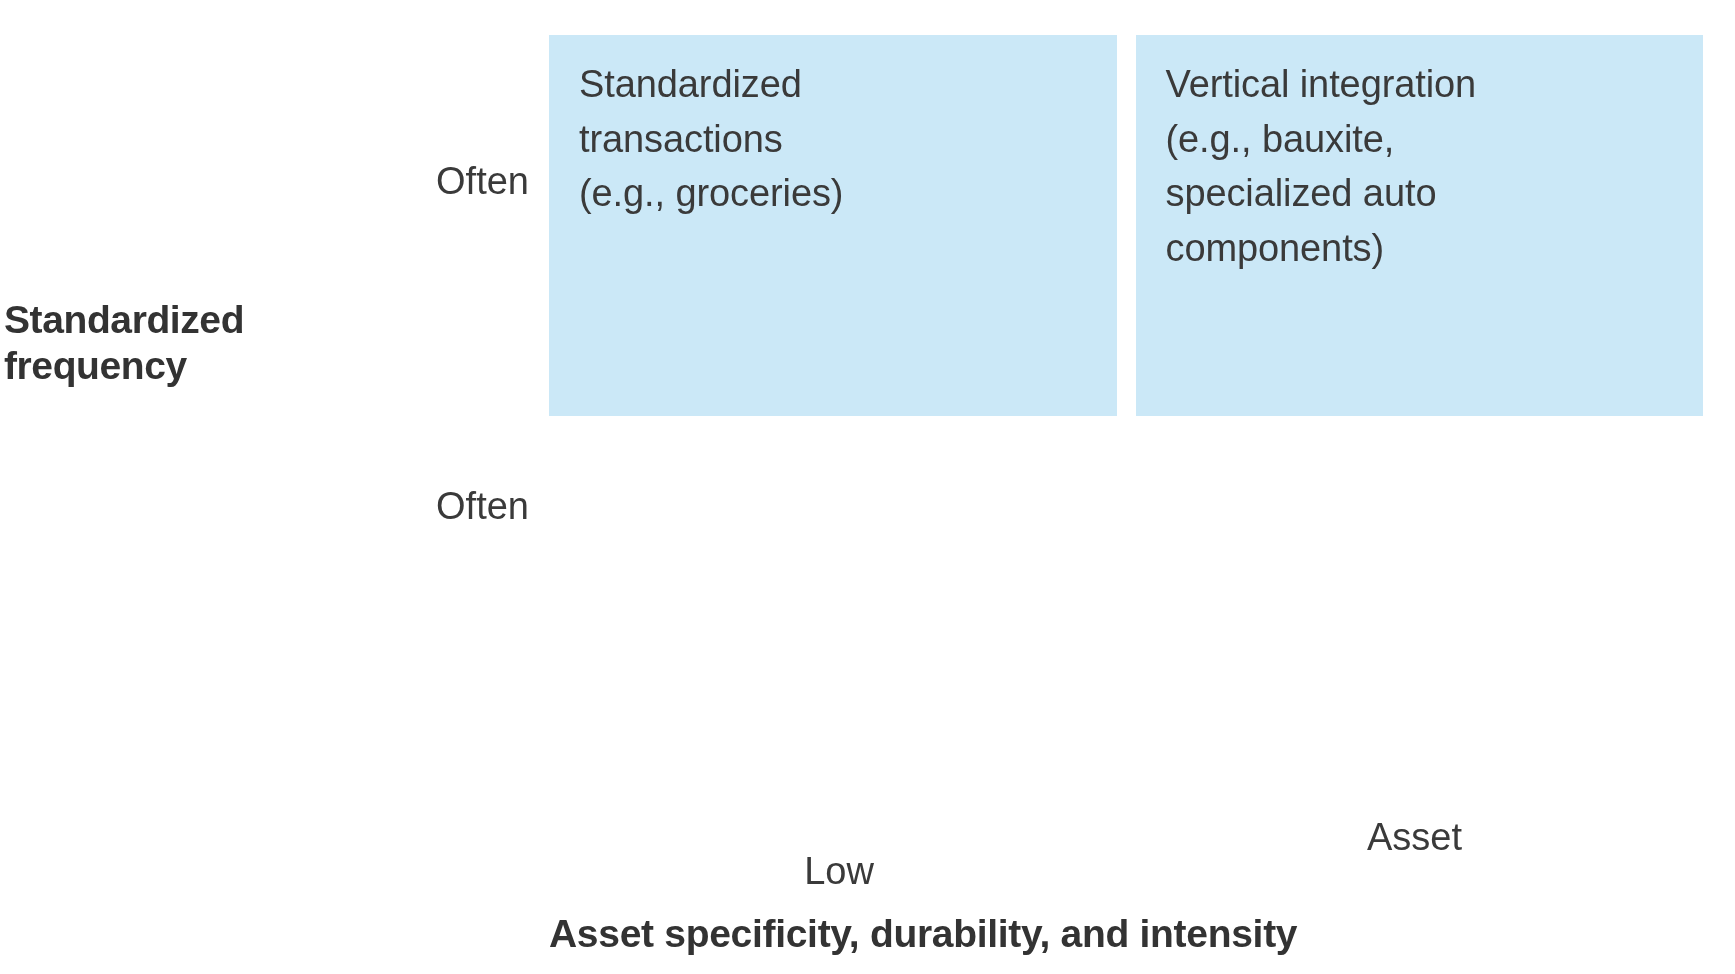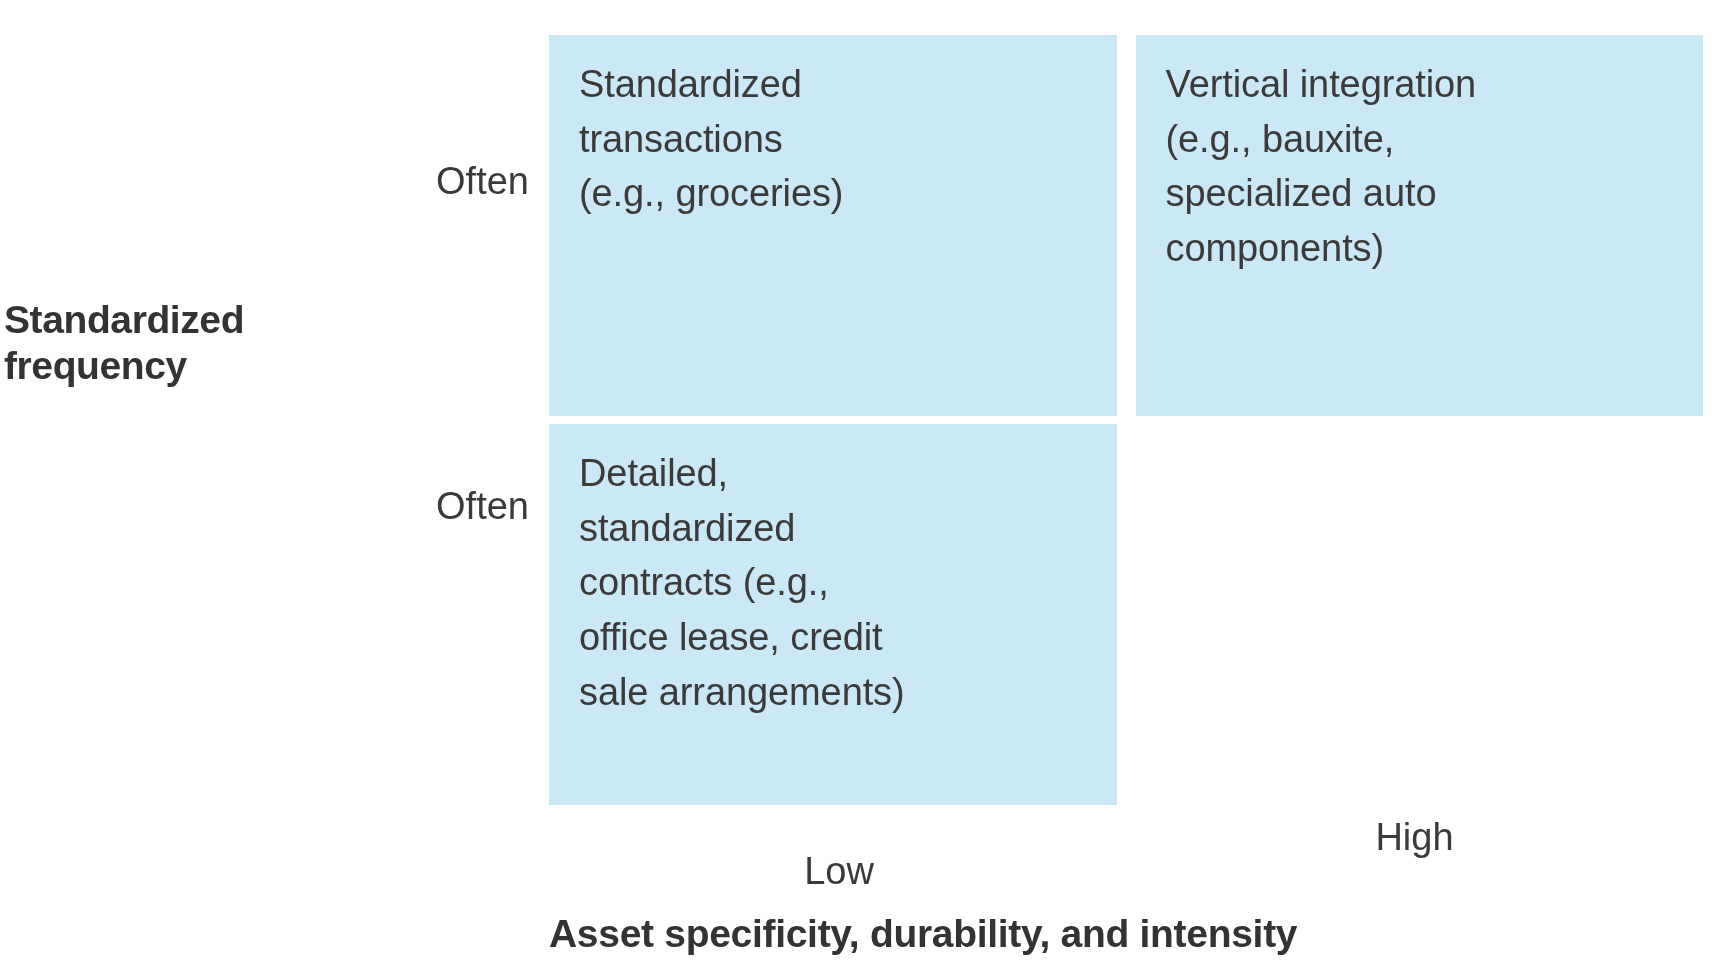--- a/index.html
+++ b/index.html
@@ -120,29 +120,22 @@
 (e.g., groceries)</div>
     </div>
 
     <div class="cell">
       <div class="cell-text">Vertical integration
 (e.g., bauxite,
 specialized auto
 components)</div>
     </div>
 
-    <div class="cell">
-      <div class="cell-text">Detailed,
-standardized
-contracts (e.g.,
-office lease, credit
-sale arrangements)</div>
-    </div>
 
 
   </div>
 
   <div class="x-tick x-tick-low">Low</div>
-  <div class="x-tick x-tick-high">High</div>
+  <div class="x-tick x-tick-high">Asset</div>
 
   <div class="x-axis-title">Asset specificity, durability, and intensity</div>
 
 </div>
 
 </body></html>

